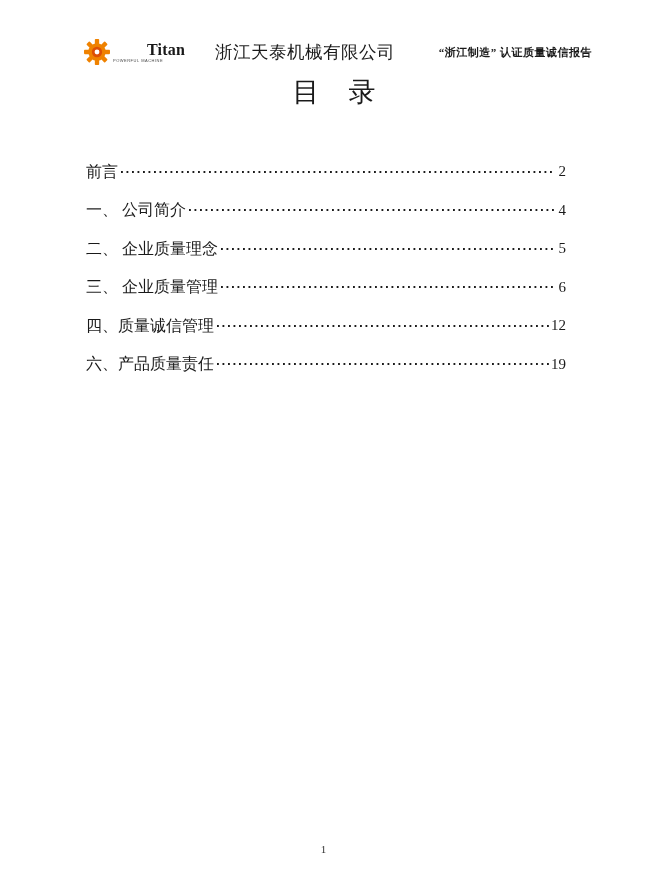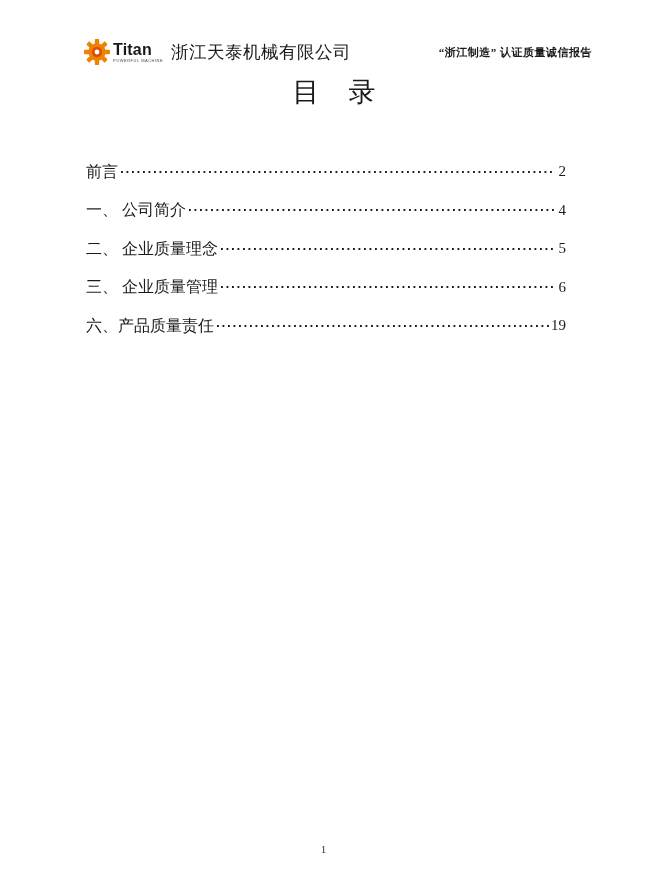--- a/index.html
+++ b/index.html
@@ -25,36 +25,37 @@
   }
   .logo {
     display: flex;
     align-items: center;
     gap: 3px;
     flex: 0 0 auto;
   }
   .logo-gear { display: block; }
   .logo-text { display: flex; flex-direction: column; line-height: 1; }
   .logo-brand {
-    font-family: Liberation Sans, sans-serif;
+    font-family: Liberation Serif, serif;
     font-weight: bold;
     font-size: 16px;
     letter-spacing: 0.2px;
     color: #181818;
+    margin-left: 34px;
   }
   .logo-tagline {
     font-family: "Liberation Sans", "DejaVu Sans", sans-serif;
     font-size: 4px;
     letter-spacing: 0.5px;
     color: #4a4a4a;
     margin-top: 1px;
     white-space: nowrap;
   }
   .company-name {
-    margin-left: 8px;
+    margin-left: 30px;
     font-size: 17.5px;
     letter-spacing: 0.5px;
     white-space: nowrap;
   }
   .report-badge {
     margin-left: auto;
     font-size: 11px;
     font-weight: bold;
     letter-spacing: 0.5px;
     white-space: nowrap;
@@ -164,20 +165,25 @@
       <span class="toc-label">二、 企业质量理念</span>
       <span class="toc-leader"></span>
       <span class="toc-page">5</span>
     </li>
     <li class="toc-row">
       <span class="toc-label">三、 企业质量管理</span>
       <span class="toc-leader"></span>
       <span class="toc-page">6</span>
     </li>
     <li class="toc-row">
+      <span class="toc-label">四、质量诚信管理</span>
+      <span class="toc-leader"></span>
+      <span class="toc-page">12</span>
+    </li>
+    <li class="toc-row">
       <span class="toc-label">六、产品质量责任</span>
       <span class="toc-leader"></span>
       <span class="toc-page">19</span>
     </li>
   </ul>
 
   <div class="footer-page">1</div>
 
 </div>
 

